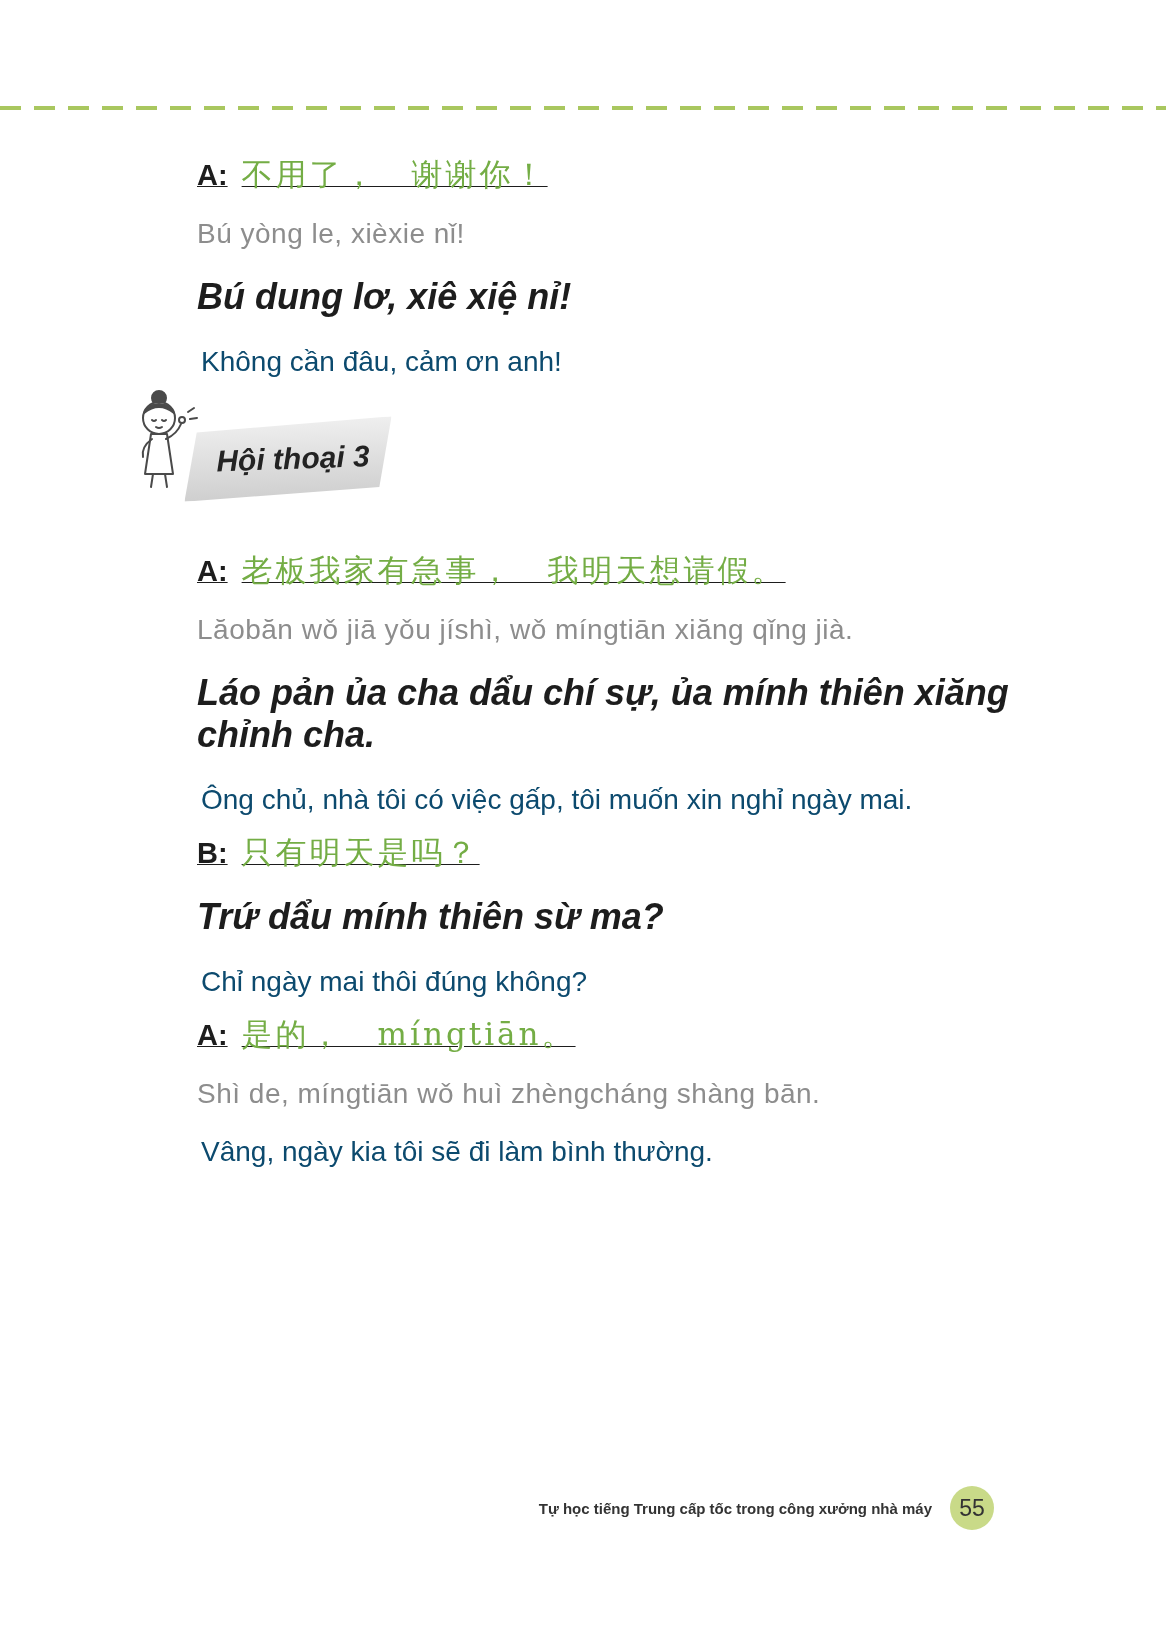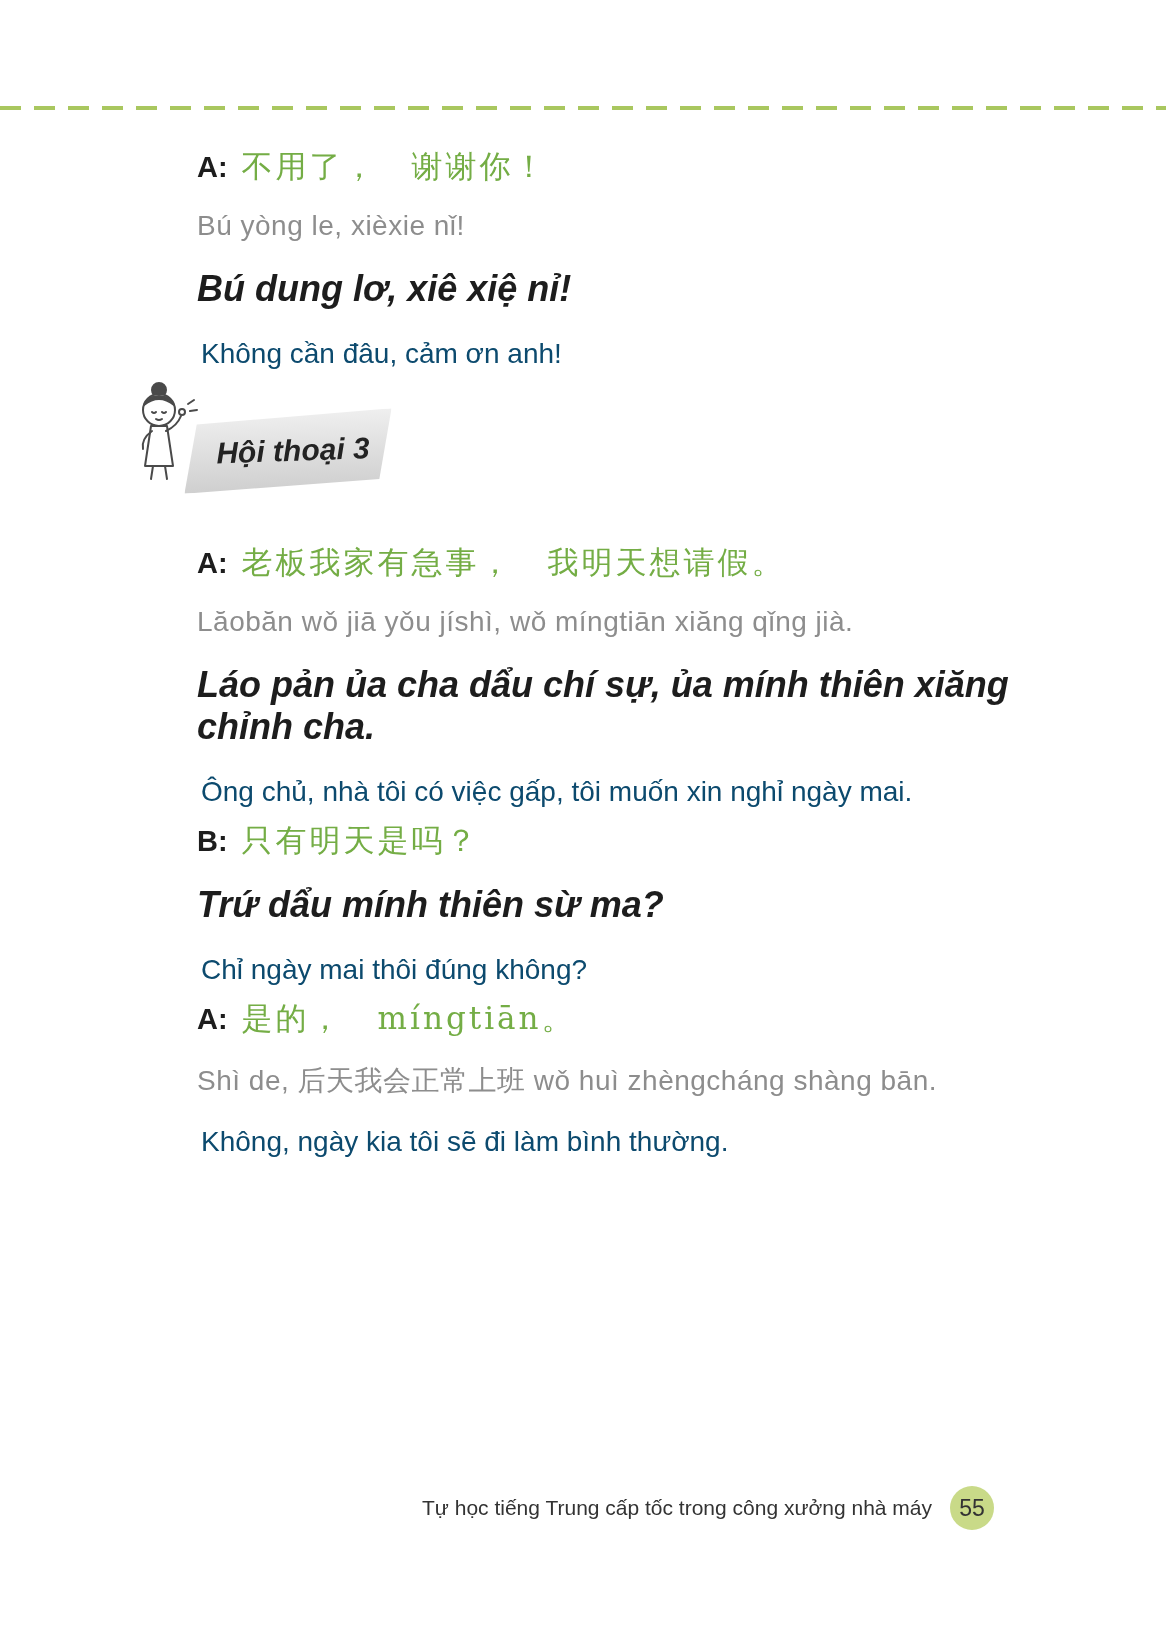--- a/index.html
+++ b/index.html
@@ -16,21 +16,21 @@
   .top-dash {
     position:absolute; top:106px; left:0; width:100%; height:4px;
     background:repeating-linear-gradient(90deg,
       var(--dash-green,#a9c75f) 0 21px, transparent 21px 34px);
   }
 
   .content { position:absolute; left:197px; top:138px; right:70px; }
 
   .dialog-block { margin:0 0 12px 0; }
 
-  .cn-line { margin:8px 0 22px 0; white-space:nowrap; }
+  .cn-line { margin:16px 0 22px 0; white-space:nowrap;text-decoration:underline; }
   .speaker {
     font-weight:bold; font-size:29px; color:#1d1d1d;
     margin-right:14px; vertical-align:baseline;
   }
   .chinese {
     font-family:"DejaVu Serif", serif;
     font-size:31px; letter-spacing:3px;
     color:var(--chinese-green,#74ad45);
   }
   .pinyin {
@@ -63,21 +63,21 @@
   .ribbon-title {
     font-size:30px; font-weight:bold; font-style:italic; color:#232323;
     padding-left:10px;
   }
 
   
   .footer {
     position:absolute; right:172px; bottom:116px;
     display:flex; align-items:center; gap:18px;
   }
-  .footer-title { font-size:21px; font-weight:normal; color:#333333; white-space:nowrap; }
+  .footer-title { font-size:15px; font-weight:bold; color:#333333; white-space:nowrap; }
   .page-badge {
     width:44px; height:44px; border-radius:50%;
     background:var(--badge-green,#c9da88);
     display:flex; align-items:center; justify-content:center;
     font-size:23px; color:#333333;
   }
 </style>
 </head>
 <body>
 
@@ -134,22 +134,22 @@
         <span class="speaker">B:</span><span class="chinese">只有明天是吗？</span>
       </p>
       <p class="phonetic">Trứ dẩu mính thiên sừ ma?</p>
       <p class="translation">Chỉ ngày mai thôi đúng không?</p>
     </div>
 
     <div class="dialog-block">
       <p class="cn-line">
         <span class="speaker">A:</span><span class="chinese">是的，　míngtiān。</span>
       </p>
-      <p class="pinyin">Shì de, 后天我会正常上班 wǒ huì zhèngcháng shàng bān.</p>
-      <p class="translation">Không, ngày kia tôi sẽ đi làm bình thường.</p>
+      <p class="pinyin">Shì de, míngtiān wǒ huì zhèngcháng shàng bān.</p>
+      <p class="translation">Vâng, ngày kia tôi sẽ đi làm bình thường.</p>
     </div>
 
   </div>
 
   <div class="footer">
     <span class="footer-title">Tự học tiếng Trung cấp tốc trong công xưởng nhà máy</span>
     <span class="page-badge">55</span>
   </div>
 
 </div>

